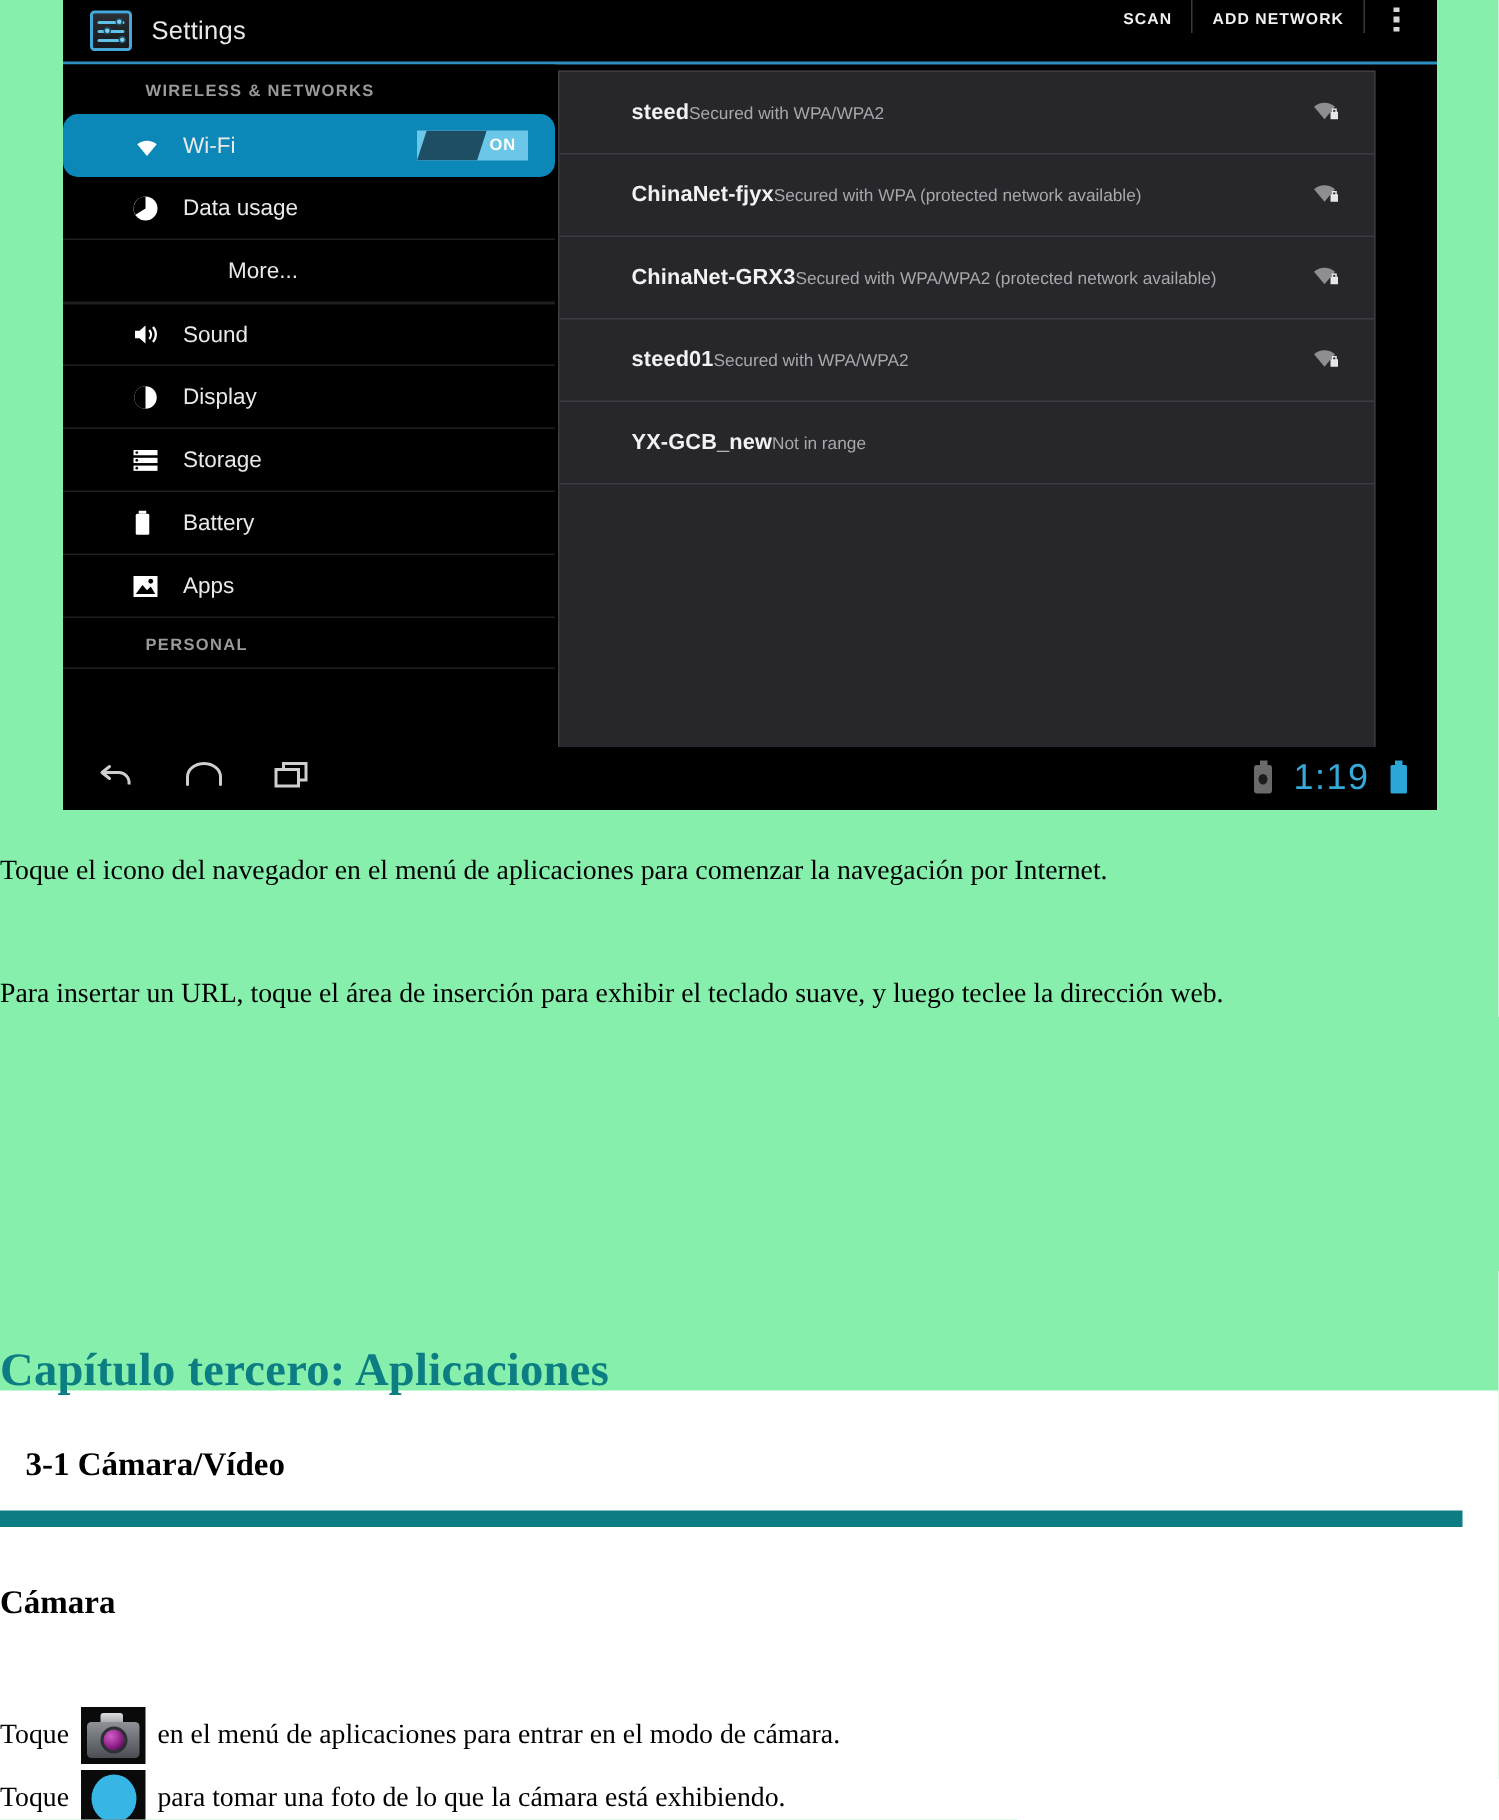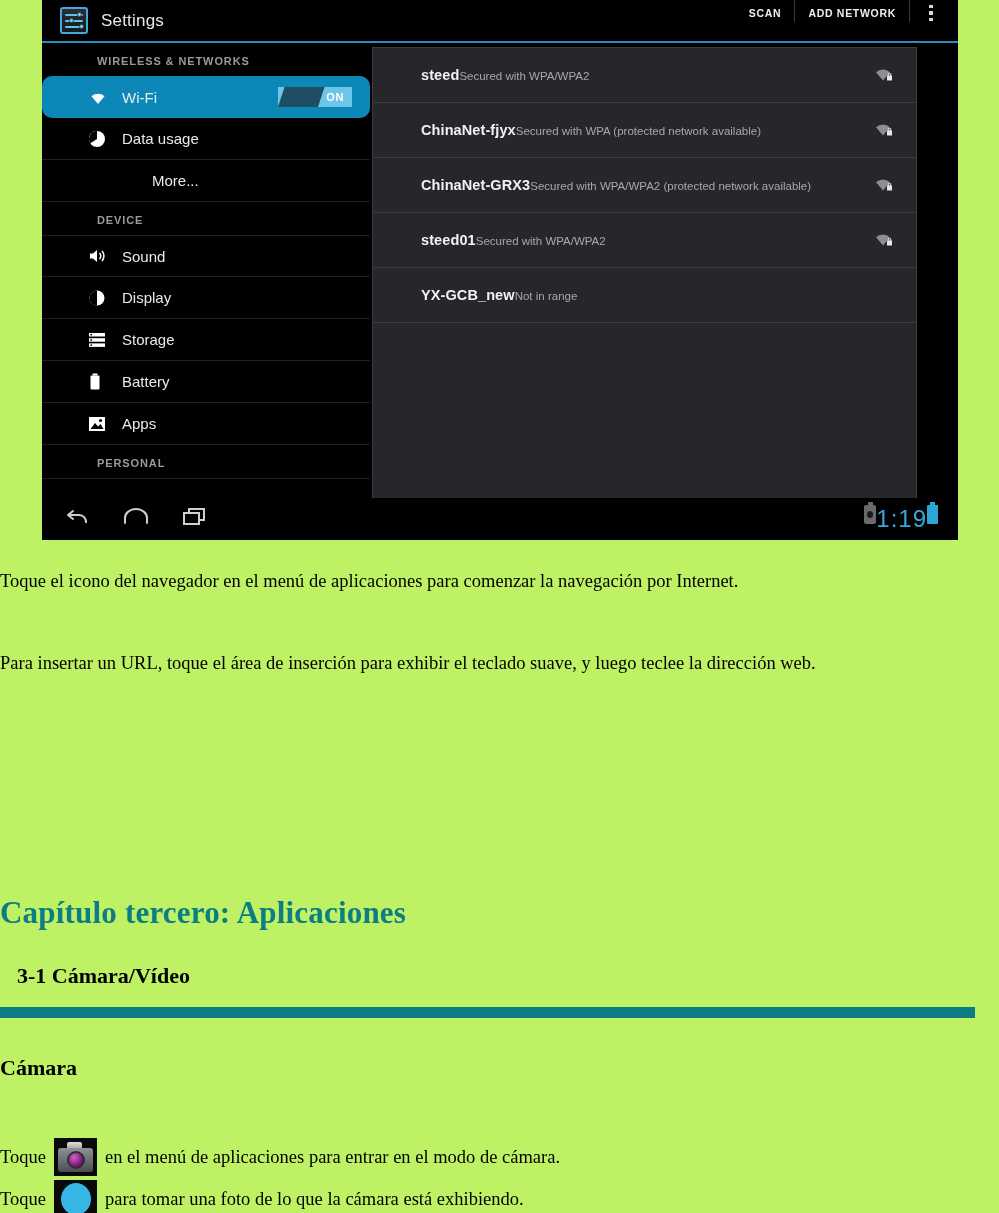--- a/index.html
+++ b/index.html
@@ -3,21 +3,21 @@
 <meta charset="utf-8">
 <style>
   * { box-sizing: border-box; }
   html, body {
     margin: 0; padding: 0;
     width: 999px; height: 1213px;
     background: #ffffff;
     font-family: "Liberation Serif", serif;
     overflow: hidden;
   }
-  .page { position: relative; width: 999px; height: 1213px; background: #bef264; }
+  .page { position: relative; width: 999px; height: 927px; background: #86efac; }
 
   
   .shot {
     position: absolute; left: 42px; top: 0px;
     width: 916px; height: 540px;
     background: #000000;
     font-family: "Liberation Sans", sans-serif;
     overflow: hidden;
   }
   .action-bar {
@@ -109,21 +109,21 @@
   }
   .w-texts { display: flex; flex-direction: row; justify-content: center; }
   .w-name { color: #f2f2f2; font-size: 14.5px; font-weight: bold; letter-spacing: .1px; }
   .w-sub { color: #a8a8ac; font-size: 11.5px; margin-top: 3px; }
   .w-ico { margin-left: auto; }
 
   
   .navbar { position: absolute; left: 0; bottom: 0; width: 100%; height: 42px; background: #000;
             display: flex; align-items: center; }
   .nav-left { display: flex; align-items: center; gap: 32px; padding-left: 22px; }
-  .nav-right { margin-left: auto; display: flex; padding-right: 20px; }
+  .nav-right { margin-left: auto; display: flex; align-items: center; gap: 14px; padding-right: 20px; }
   .clock { color: #36a9d8; font-size: 24px; font-family: "Liberation Sans", sans-serif; letter-spacing: 1px; }
   .batt { width: 11px; height: 19px; background: #2ba6d6; border-radius: 1px; position: relative; }
   .batt::before { content:""; position:absolute; top:-3px; left:3px; width:5px; height:3px; background:#2ba6d6; }
   .usb { width: 12px; height: 19px; background: #6a6a6a; border-radius: 2px; position: relative; }
   .usb::before { content:""; position:absolute; top:-3px; left:3.5px; width:5px; height:3px; background:#6a6a6a; }
   .usb::after { content:""; position:absolute; top:6px; left:3px; width:6px; height:7px; background:#1c1c1c; border-radius:50%; }
 
   
   .para {
     position: absolute; left: 0; width: 999px;
@@ -231,21 +231,20 @@
               </svg>
           </span>
           <span class="s-label">Data usage</span>
         </div>
 
         <div class="s-row indent">
           <span class="s-ico"></span>
           <span class="s-label">More...</span>
         </div>
 
-        <div class="sec-head">DEVICE</div>
 
         <div class="s-row first">
           <span class="s-ico">
             <svg width="20" height="16" viewBox="0 0 20 16">
                 <path d="M2 5.5 h3 L9 2 v12 L5 10.5 H2 Z" fill="#ffffff"></path>
                 <path d="M11.5 5 a4.5 4.5 0 0 1 0 6" stroke="#ffffff" stroke-width="1.5" fill="none"></path>
                 <path d="M14 3 a7.5 7.5 0 0 1 0 10" stroke="#ffffff" stroke-width="1.5" fill="none"></path>
               </svg>
           </span>
           <span class="s-label">Sound</span>

